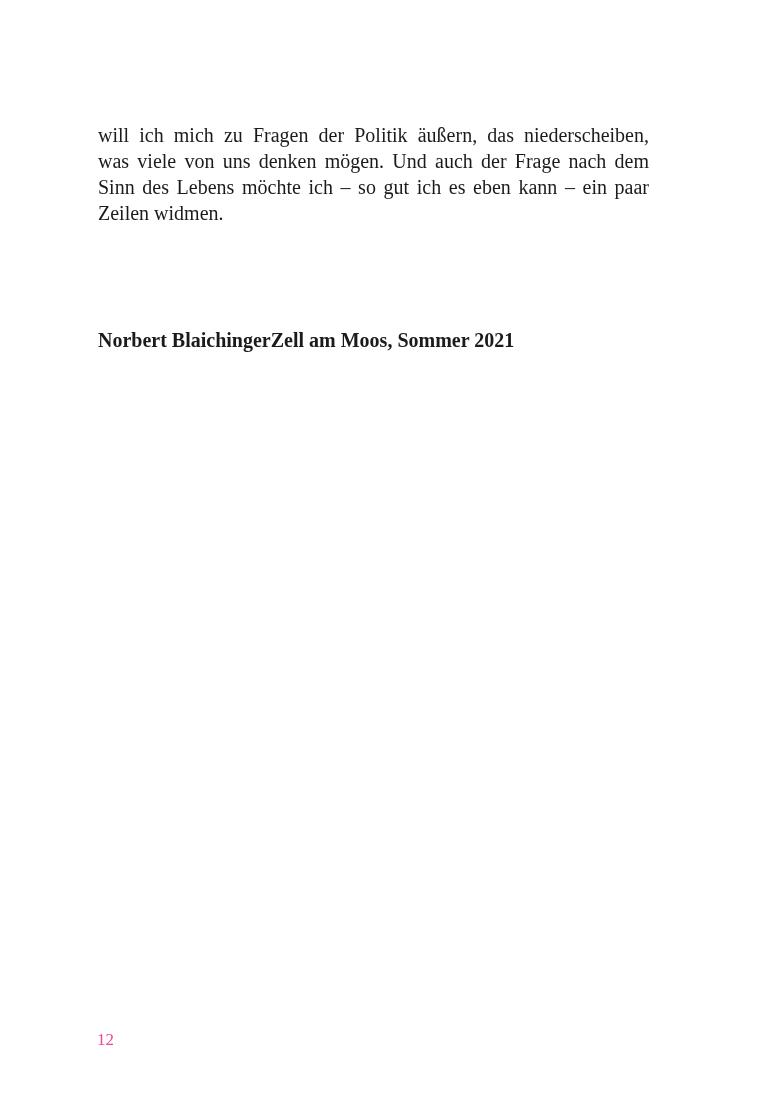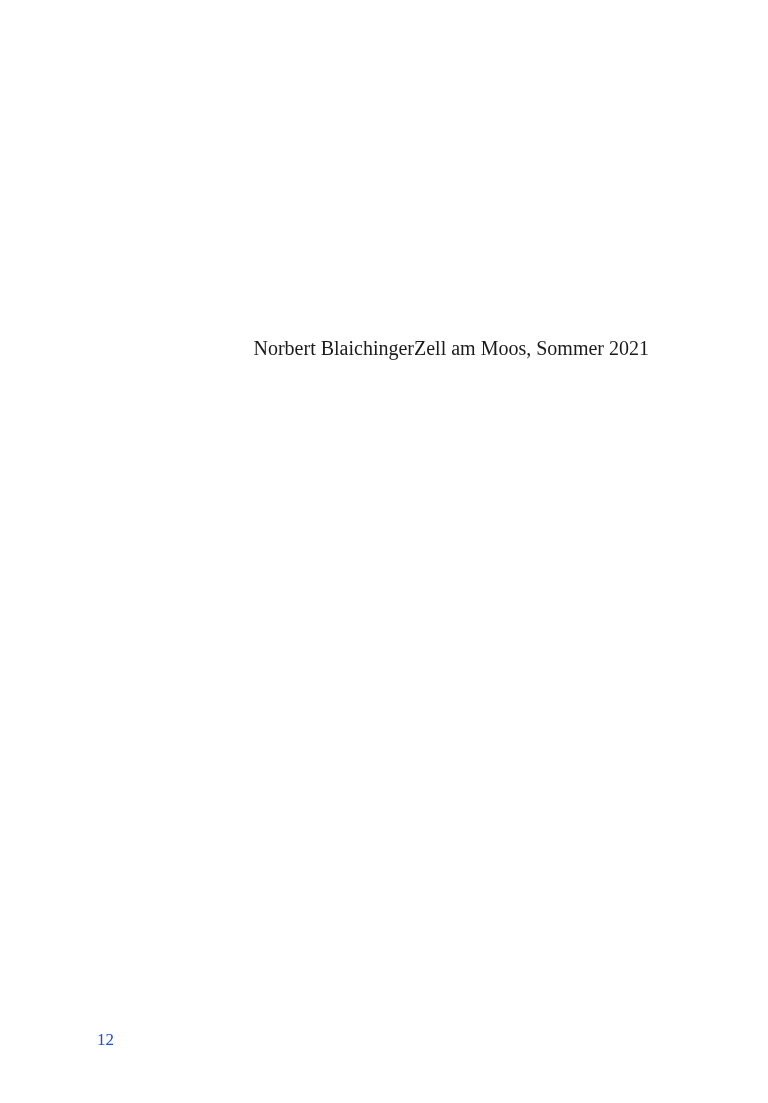--- a/index.html
+++ b/index.html
@@ -32,39 +32,46 @@
   .para-line {
     text-align: justify;
     text-align-last: justify;
   }
   .para-line.last-line {
     text-align: left;
     text-align-last: left;
   }
   .para-single { top: 244px; }
   .signature-row {
-    top: 335px;
+    top: 327px;
     display: flex;
-    justify-content: flex-end;
+    justify-content: flex-start;
     align-items: baseline;
+    font-weight: bold;
   }
   .page-number {
     position: absolute;
     left: 97px;
     top: 1029px;
     font-size: 17px;
     line-height: 22px;
-    color: #1d4ed8;
+    color: #ec4899;
   }
 </style>
 </head>
 <body>
 
 <div class="page">
 
+  <div class="text-block para-opening">
+    <div class="para-line">will ich mich zu Fragen der Politik äußern, das niederscheiben,</div>
+    <div class="para-line">was viele von uns denken mögen. Und auch der Frage nach dem</div>
+    <div class="para-line">Sinn des Lebens möchte ich – so gut ich es eben kann – ein paar</div>
+    <div class="para-line last-line">Zeilen widmen.</div>
+  </div>
 
 
   <div class="text-block signature-row">
     <span>Norbert Blaichinger</span>
     <span>Zell am Moos, Sommer 2021</span>
   </div>
 
   <div class="page-number">12</div>
 
 </div>

